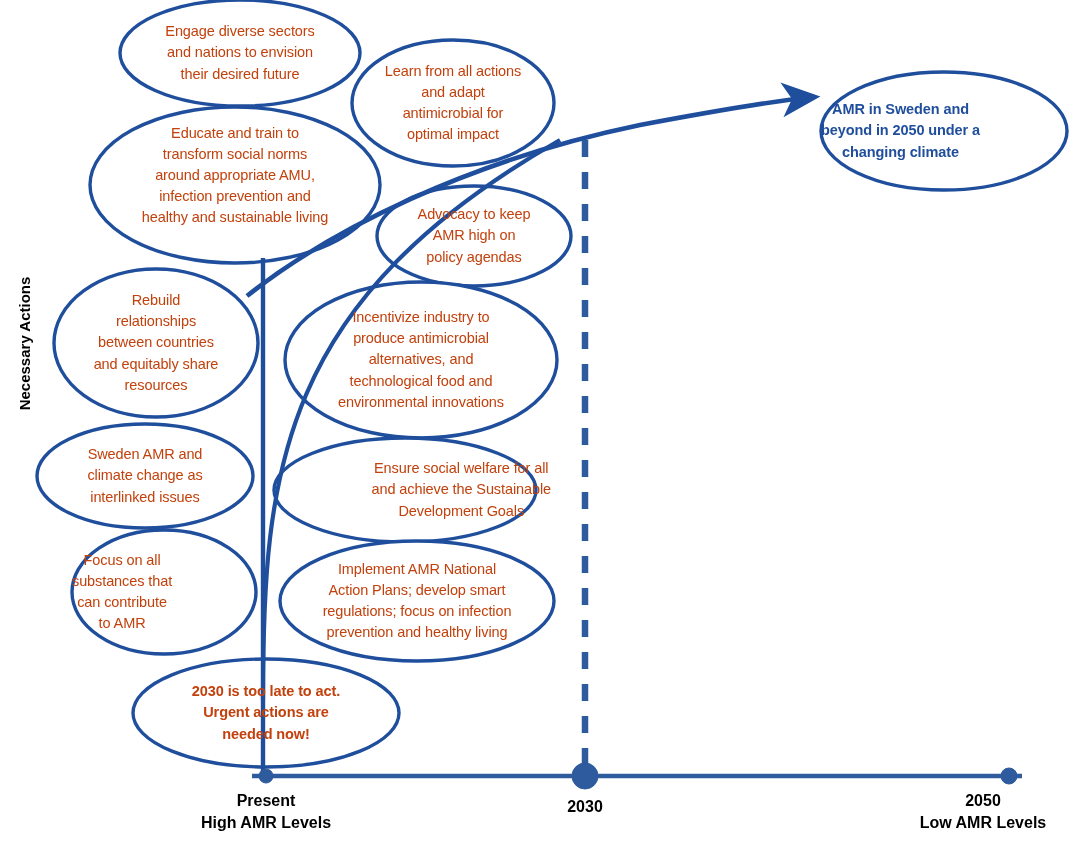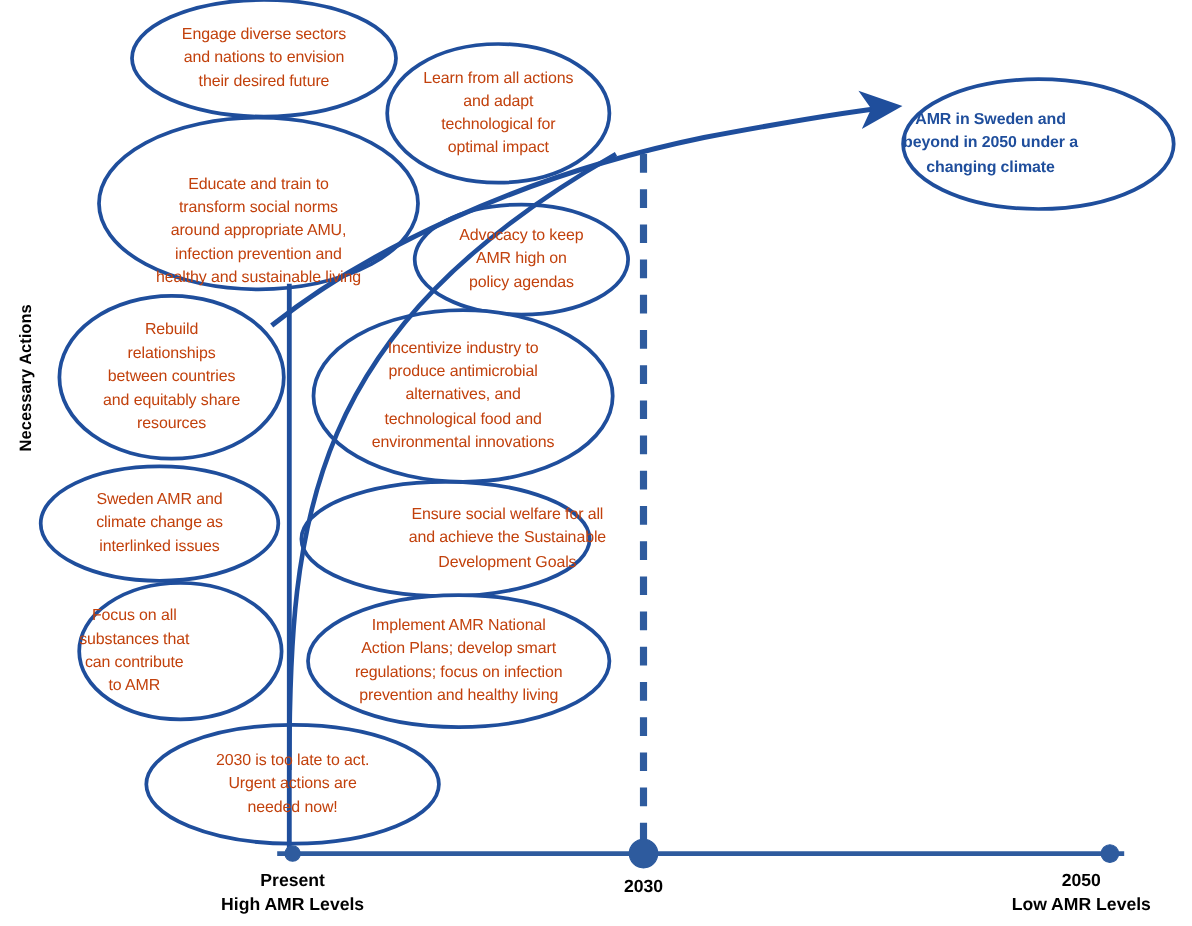--- a/index.html
+++ b/index.html
@@ -111,23 +111,23 @@
   </svg>
 
   <div id="y-axis-title">Necessary Actions</div>
 
   <div id="bubble-text-layer">
       <div class="bubble-text" style="left: 120px; top: 0px; width: 240px; height: 106px; display: flex; align-items: center; justify-content: center;"><span>Engage diverse sectors
 and nations to envision
 their desired future</span></div>
       <div class="bubble-text" style="left: 352px; top: 40px; width: 202px; height: 126px; display: flex; align-items: center; justify-content: center;"><span>Learn from all actions
 and adapt
-technological for
+antimicrobial for
 optimal impact</span></div>
-      <div class="bubble-text" style="left: 90px; top: 107px; width: 290px; height: 156px; display: flex; align-items: flex-end; justify-content: center;"><span>Educate and train to
+      <div class="bubble-text" style="left: 90px; top: 123px; width: 290px; height: 156px; display: flex; align-items: flex-start; justify-content: center;"><span>Educate and train to
 transform social norms
 around appropriate AMU,
 infection prevention and
 healthy and sustainable living</span></div>
       <div class="bubble-text" style="left: 377px; top: 186px; width: 194px; height: 100px; display: flex; align-items: center; justify-content: center;"><span>Advocacy to keep
 AMR high on
 policy agendas</span></div>
       <div class="bubble-text" style="left: 54px; top: 269px; width: 204px; height: 148px; display: flex; align-items: center; justify-content: center;"><span>Rebuild
 relationships
 between countries
@@ -145,21 +145,21 @@
 and achieve the Sustainable
 Development Goals</span></div>
       <div class="bubble-text" style="left: 72px; top: 530px; width: 184px; height: 124px; display: flex; align-items: center; "><span>Focus on all
 substances that
 can contribute
 to AMR</span></div>
       <div class="bubble-text" style="left: 280px; top: 541px; width: 274px; height: 120px; display: flex; align-items: center; justify-content: center;"><span>Implement AMR National
 Action Plans; develop smart
 regulations; focus on infection
 prevention and healthy living</span></div>
-      <div class="bubble-text" style="left: 133px; top: 659px; width: 266px; height: 108px; display: flex; align-items: center; justify-content: center;"><span>2030 is too late to act.
+      <div class="bubble-text" style="left: 133px; top: 659px; width: 266px; height: 108px; display: flex; align-items: center; justify-content: center; font-weight: bold;"><span>2030 is too late to act.
 Urgent actions are
 needed now!</span></div>
       <div class="bubble-text accent" style="left: 821px; top: 72px; width: 246px; height: 118px; display: flex; align-items: center; justify-content: flex-start;"><span>AMR in Sweden and
 beyond in 2050 under a
 changing climate</span></div>
     </div>
   <div id="axis-label-layer">
       <div class="axis-label" style="left: 136px; top: 790px; width: 260px;">Present
 High AMR Levels</div>
       <div class="axis-label" style="left: 455px; top: 796px; width: 260px;">2030</div>

